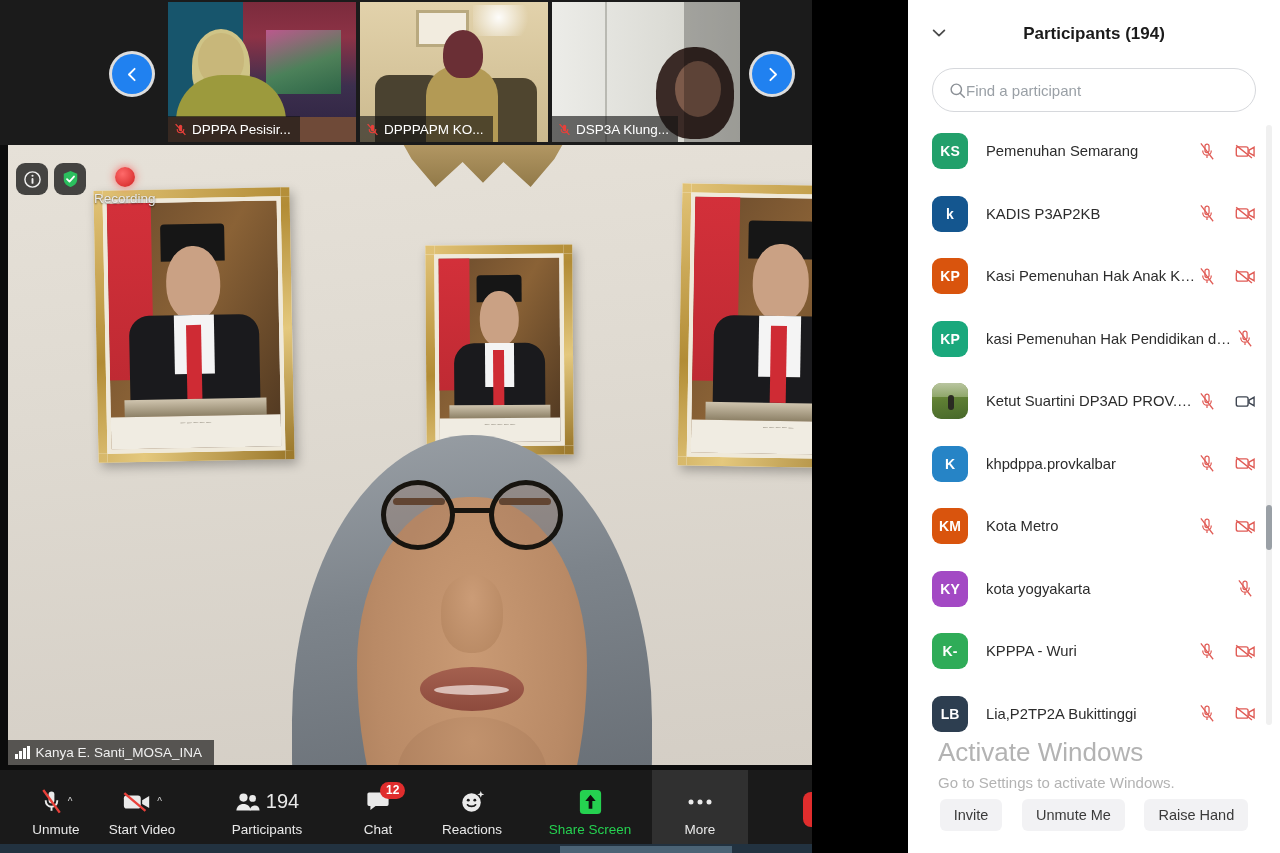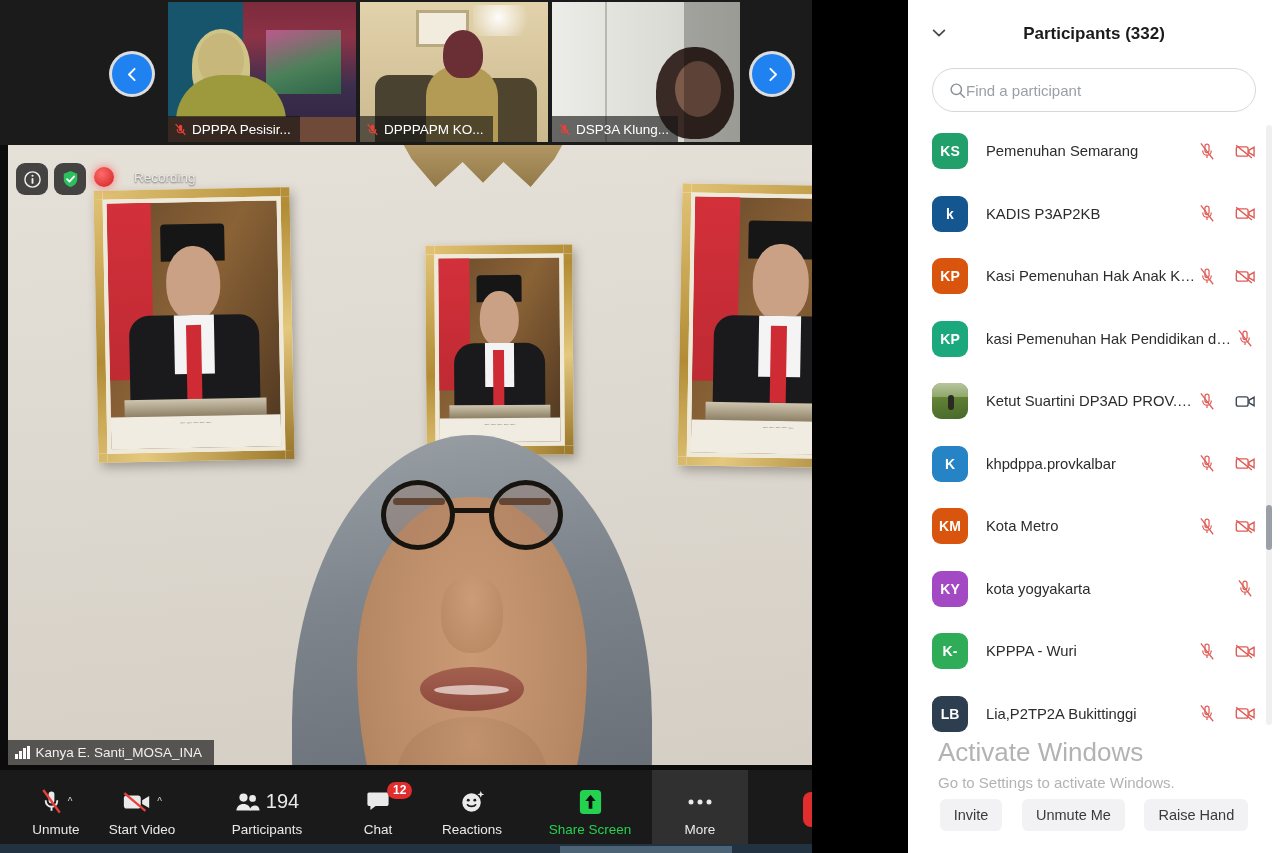--- a/index.html
+++ b/index.html
@@ -227,21 +227,21 @@
   .badge-sq {
     position: absolute; width: 32px; height: 32px; border-radius: 9px;
     background: rgba(32,32,32,.82);
     display: flex; align-items: center; justify-content: center;
     cursor: pointer;
   }
   #info-badge   { left: 8px;  top: 18px; }
   #shield-badge { left: 46px; top: 18px; }
   #rec-indicator {
     position: absolute; left: 86px; top: 22px;
-    display: flex; align-items: center; gap: 20px;
+    display: flex; align-items: center; gap: 4px; flex-direction: column;
   }
   #rec-dot { width: 20px; height: 20px; border-radius: 50%;
     background: radial-gradient(circle at 38% 34%,#ff6a6a,#cf2020);
     box-shadow: 0 0 8px rgba(255,60,60,.7); }
   #rec-text { color: #e9e9e9; font-size: 13.5px; text-shadow: 0 1px 2px rgba(0,0,0,.6); }
 
   #self-name {
     position: absolute; left: 0; bottom: 0;
     height: 25px; display: flex; align-items: center; gap: 6px;
     padding: 0 12px 0 7px;
@@ -270,21 +270,21 @@
   #tb-unmute  { margin-left: 14px; width: 84px; }
   #tb-video   { width: 88px; }
   #tb-participants { width: 106px; margin-left: 28px; }
   #tb-chat    { width: 72px; margin-left: 22px; }
   #tb-share   { width: 112px; margin-left: 16px; }
   #tb-share .tb-label { color: #25d150; }
   #tb-reactions { width: 92px; margin-left: 12px; }
   #tb-more    { width: 96px; margin-left: 6px; background: #303030; }
   .count-text { font-size: 20px; color: #e9e9e9; }
   #chat-badge {
-    position: absolute; left: 50%; top: 12px; margin-left: 9px;
+    position: absolute; left: 50%; top: 12px; margin-left: 2px;
     background: #e02d2d; color: #fff;
     font-size: 12px; font-weight: bold;
     padding: 1px 6px; border-radius: 9px; line-height: 1.25;
   }
   #leave-button {
     position: absolute; right: 22px; top: 22px;
     background: #e02d2d; color: #fff;
     font-size: 15px; font-weight: bold;
     padding: 9px 20px; border-radius: 8px; border: none;
     cursor: pointer; font-family: "Liberation Sans", sans-serif;
@@ -686,21 +686,21 @@
   </div>
 
   <div id="panel">
 
     <div id="panel-header">
       <div id="panel-collapse">
         <svg width="18" height="18" viewBox="0 0 20 20">
           <path d="M4 7 L10 13 L16 7" stroke="#4a4a4a" stroke-width="1.9" fill="none" stroke-linecap="round" stroke-linejoin="round"></path>
         </svg>
       </div>
-      <div id="panel-title">Participants (332)</div>
+      <div id="panel-title">Participants (194)</div>
     </div>
 
     <div id="search-wrap">
       <div id="search-box">
         <svg width="17" height="17" viewBox="0 0 20 20">
           <circle cx="8.6" cy="8.6" r="6.1" stroke="#8b9096" stroke-width="1.7" fill="none"></circle>
           <path d="M13.2 13.2 L18 18" stroke="#8b9096" stroke-width="1.7" stroke-linecap="round"></path>
         </svg>
         <input id="search-input" type="text" placeholder="Find a participant" style="">
       </div>

